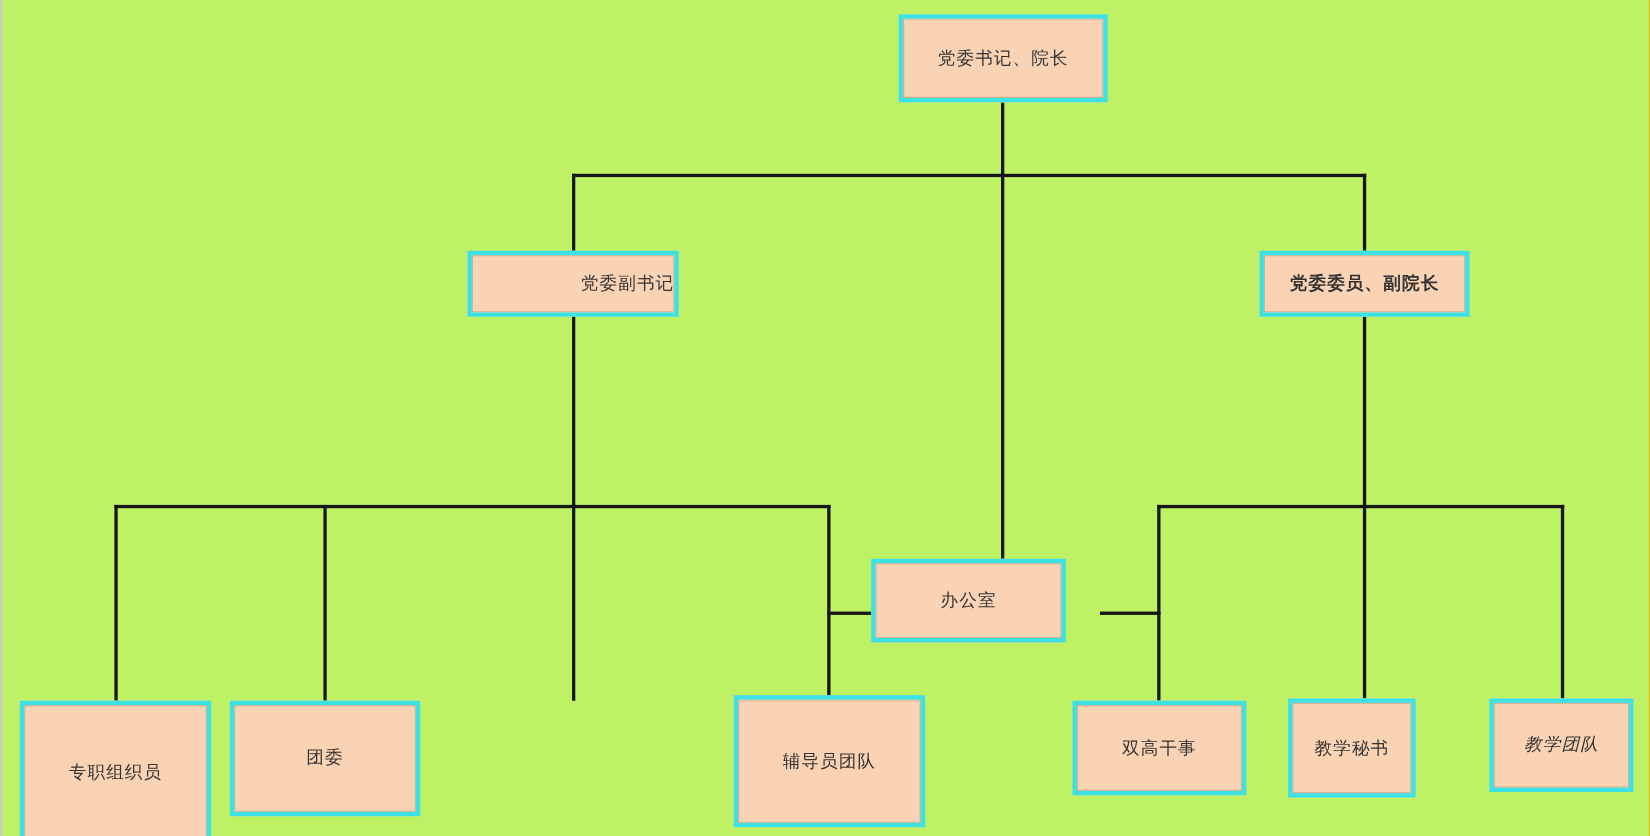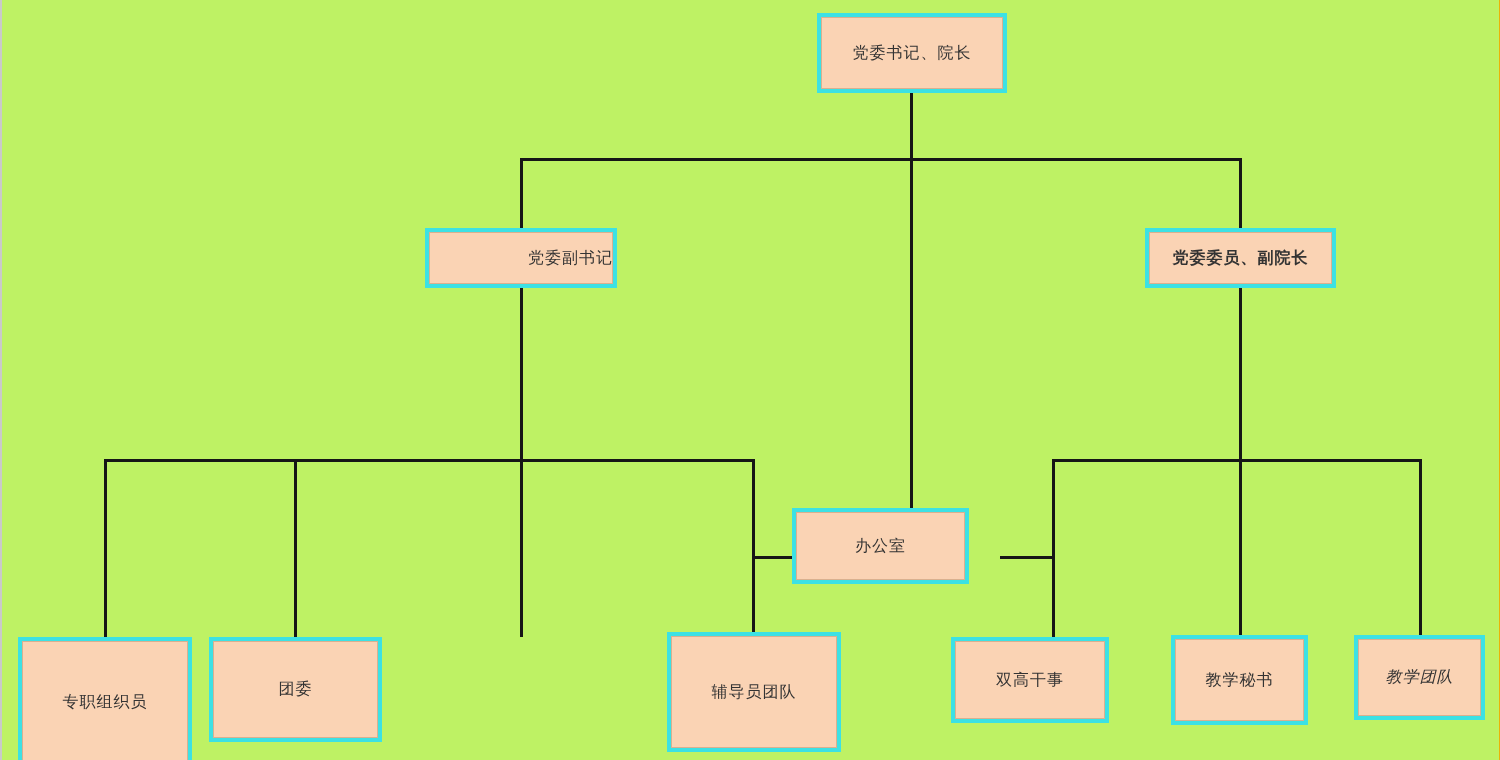--- a/index.html
+++ b/index.html
@@ -46,22 +46,22 @@
 
   
   #n-root        { left: 815px;  top: 13px;  width: 190px; height: 80px; }
   #n-deputy      { left: 423px;  top: 228px; width: 192px; height: 60px; justify-content: flex-end; }
   #n-committee   { left: 1143px; top: 228px; width: 191px; height: 60px; font-weight: bold; }
   #n-office      { left: 790px;  top: 508px; width: 177px; height: 76px; }
   #n-organizer   { left: 16px;   top: 637px; width: 174px; height: 130px; }
   #n-youth       { left: 207px;  top: 637px; width: 173px; height: 105px; align-items: center; }
   #n-xuegong     { left: 430px;  top: 637px; width: 175px; height: 108px; }
   #n-counselor   { left: 665px;  top: 632px; width: 174px; height: 120px; }
-  #n-shuanggao   { left: 949px;  top: 637px; width: 158px; height: 86px; align-items: center;  }
-  #n-teachsec    { left: 1169px; top: 635px; width: 137px; height: 90px;  }
+  #n-shuanggao   { left: 973px;  top: 637px; width: 158px; height: 86px; align-items: center;  }
+  #n-teachsec    { left: 1169px; top: 635px; width: 116px; height: 90px;  }
   #n-teachteam   { left: 1352px; top: 635px; width: 131px; height: 85px; font-style: italic;  }
 
   
   #l-root-v        { left: 908px;  top: 93px;  height: 415px; }
   #l-top-h         { left: 518px;  top: 158px; width: 722px;  }
   #l-deputy-top    { left: 518px;  top: 158px; height: 70px;  }
   #l-committee-top { left: 1237px; top: 158px; height: 70px;  }
   #l-deputy-bot    { left: 518px;  top: 288px; height: 172px; }
   #l-left-h        { left: 102px;  top: 459px; width: 651px;  }
   #l-organizer-v   { left: 102px;  top: 459px; height: 178px; }

